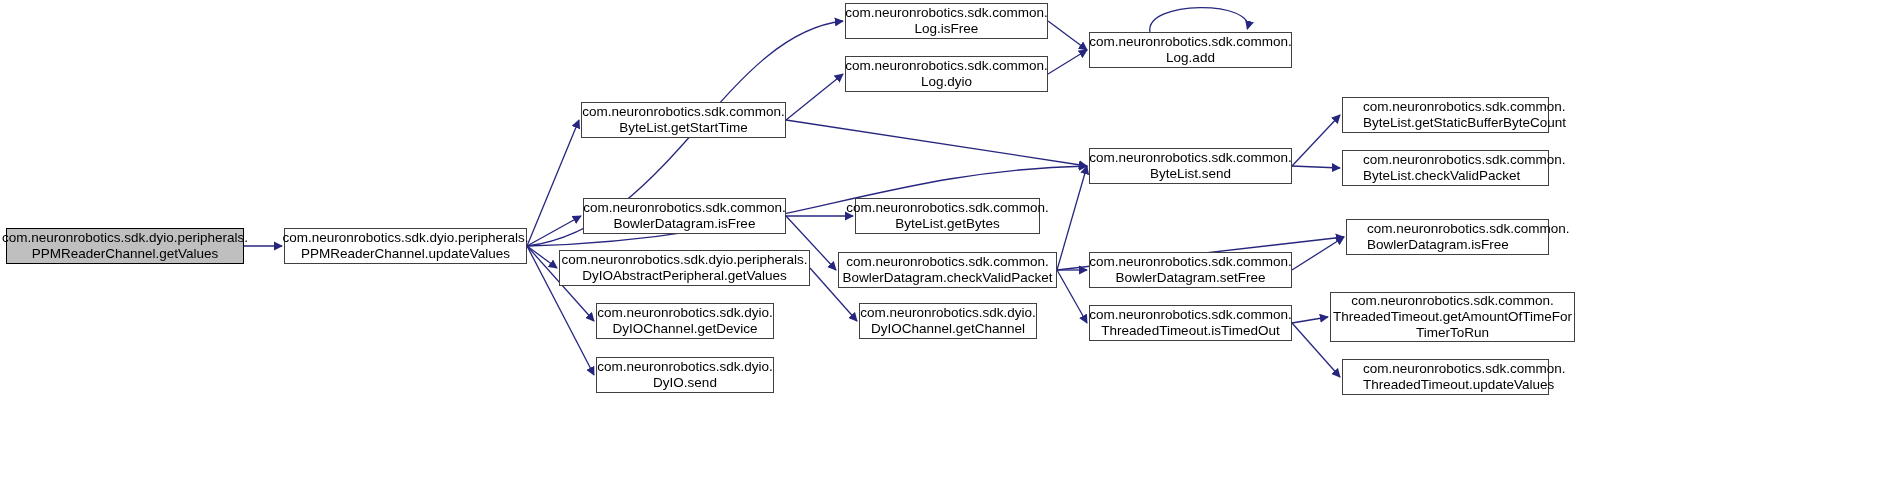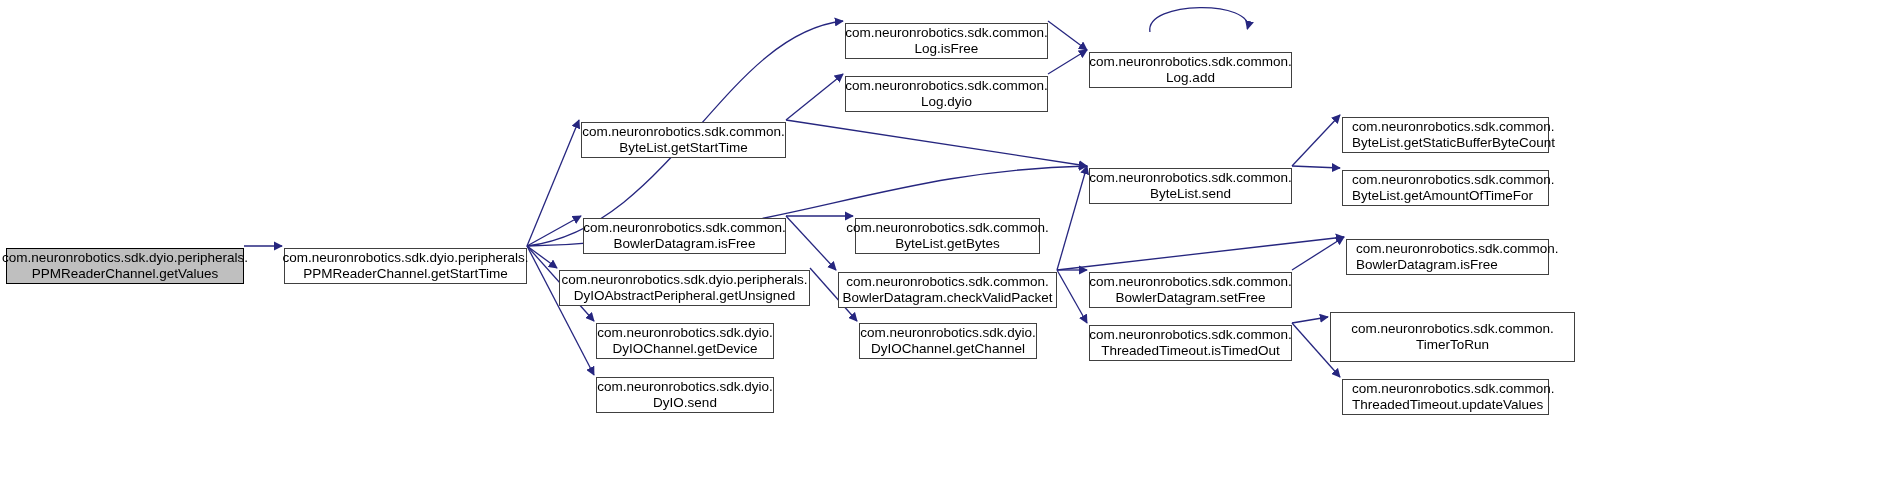--- a/index.html
+++ b/index.html
@@ -29,24 +29,23 @@
     border: 1px solid #404040;
     background: #ffffff;
     color: #000000;
     font-size: 13.5px;
     line-height: 16px;
     display: flex;
     flex-direction: column;
     justify-content: center;
     align-items: center;
     text-align: center;
-    padding: 2px 9px;
+    padding: 2px 20px;
     white-space: nowrap;
     z-index: 2;
-    margin-top: 20px;
   }
   .node.root {
     background: #bfbfbf;
     border: 1px solid #000000;
   }
   .node.leftalign {
     align-items: flex-start;
     text-align: left;
   }
   .node .ln {
@@ -88,21 +87,21 @@
       <path fill="none" stroke="#26267f" stroke-width="1.3" marker-end="url(#arrow)" d="M 1292 270 L 1344 237"></path>
       <path fill="none" stroke="#26267f" stroke-width="1.3" marker-end="url(#arrow)" d="M 1292 323 L 1328 317"></path>
       <path fill="none" stroke="#26267f" stroke-width="1.3" marker-end="url(#arrow)" d="M 1292 323 L 1340 377"></path>
     </svg>
 <div class="node root" style="left: 6px; top: 228px; width: 238px; height: 36px;">
       <span class="ln">com.neuronrobotics.sdk.dyio.peripherals.</span>
       <span class="ln">PPMReaderChannel.getValues</span>
     </div>
     <div class="node" style="left: 284px; top: 228px; width: 243px; height: 36px;">
       <span class="ln">com.neuronrobotics.sdk.dyio.peripherals.</span>
-      <span class="ln">PPMReaderChannel.getStartTime</span>
+      <span class="ln">PPMReaderChannel.updateValues</span>
     </div>
     <div class="node" style="left: 845px; top: 3px; width: 203px; height: 36px;">
       <span class="ln">com.neuronrobotics.sdk.common.</span>
       <span class="ln">Log.isFree</span>
     </div>
     <div class="node" style="left: 845px; top: 56px; width: 203px; height: 36px;">
       <span class="ln">com.neuronrobotics.sdk.common.</span>
       <span class="ln">Log.dyio</span>
     </div>
     <div class="node" style="left: 1089px; top: 32px; width: 203px; height: 36px;">
@@ -116,37 +115,37 @@
     <div class="node" style="left: 1089px; top: 148px; width: 203px; height: 36px;">
       <span class="ln">com.neuronrobotics.sdk.common.</span>
       <span class="ln">ByteList.send</span>
     </div>
     <div class="node leftalign" style="left: 1342px; top: 97px; width: 207px; height: 36px;">
       <span class="ln">com.neuronrobotics.sdk.common.</span>
       <span class="ln">ByteList.getStaticBufferByteCount</span>
     </div>
     <div class="node leftalign" style="left: 1342px; top: 150px; width: 207px; height: 36px;">
       <span class="ln">com.neuronrobotics.sdk.common.</span>
-      <span class="ln">ByteList.getAmountOfTimeFor</span>
+      <span class="ln">ByteList.checkValidPacket</span>
     </div>
     <div class="node" style="left: 583px; top: 198px; width: 203px; height: 36px;">
       <span class="ln">com.neuronrobotics.sdk.common.</span>
       <span class="ln">BowlerDatagram.isFree</span>
     </div>
     <div class="node" style="left: 855px; top: 198px; width: 185px; height: 36px;">
       <span class="ln">com.neuronrobotics.sdk.common.</span>
       <span class="ln">ByteList.getBytes</span>
     </div>
     <div class="node leftalign" style="left: 1346px; top: 219px; width: 203px; height: 36px;">
       <span class="ln">com.neuronrobotics.sdk.common.</span>
       <span class="ln">BowlerDatagram.isFree</span>
     </div>
     <div class="node" style="left: 559px; top: 250px; width: 251px; height: 36px;">
       <span class="ln">com.neuronrobotics.sdk.dyio.peripherals.</span>
-      <span class="ln">DyIOAbstractPeripheral.getUnsigned</span>
+      <span class="ln">DyIOAbstractPeripheral.getValues</span>
     </div>
     <div class="node" style="left: 838px; top: 252px; width: 219px; height: 36px;">
       <span class="ln">com.neuronrobotics.sdk.common.</span>
       <span class="ln">BowlerDatagram.checkValidPacket</span>
     </div>
     <div class="node" style="left: 1089px; top: 252px; width: 203px; height: 36px;">
       <span class="ln">com.neuronrobotics.sdk.common.</span>
       <span class="ln">BowlerDatagram.setFree</span>
     </div>
     <div class="node" style="left: 596px; top: 303px; width: 178px; height: 36px;">
@@ -156,20 +155,21 @@
     <div class="node" style="left: 859px; top: 303px; width: 178px; height: 36px;">
       <span class="ln">com.neuronrobotics.sdk.dyio.</span>
       <span class="ln">DyIOChannel.getChannel</span>
     </div>
     <div class="node" style="left: 1089px; top: 305px; width: 203px; height: 36px;">
       <span class="ln">com.neuronrobotics.sdk.common.</span>
       <span class="ln">ThreadedTimeout.isTimedOut</span>
     </div>
     <div class="node" style="left: 1330px; top: 292px; width: 245px; height: 50px;">
       <span class="ln">com.neuronrobotics.sdk.common.</span>
+      <span class="ln">ThreadedTimeout.getAmountOfTimeFor</span>
       <span class="ln">TimerToRun</span>
     </div>
     <div class="node leftalign" style="left: 1342px; top: 359px; width: 207px; height: 36px;">
       <span class="ln">com.neuronrobotics.sdk.common.</span>
       <span class="ln">ThreadedTimeout.updateValues</span>
     </div>
     <div class="node" style="left: 596px; top: 357px; width: 178px; height: 36px;">
       <span class="ln">com.neuronrobotics.sdk.dyio.</span>
       <span class="ln">DyIO.send</span>
     </div>

